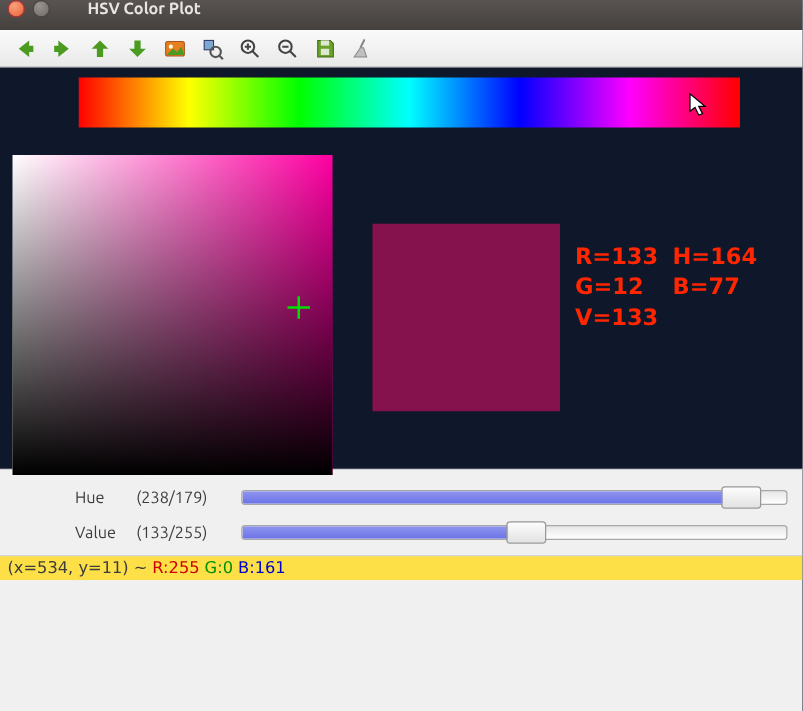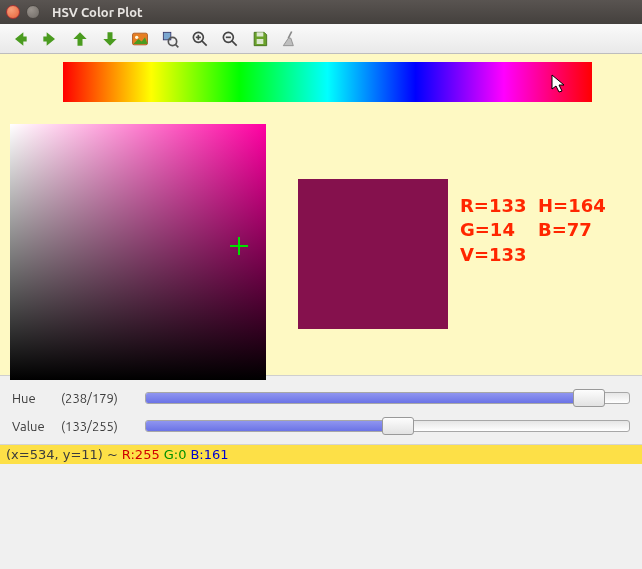--- a/index.html
+++ b/index.html
@@ -10,23 +10,23 @@
     width: 642px;
     height: 569px;
     overflow: hidden;
     color: #3c3c3c;
   }
   
   .titlebar {
     height: 24px;
     background: linear-gradient(#595451, #44403d);
     display: flex;
-    align-items: center;
+    align-items: flex-start;
     padding: 0 6px;
-    gap: 8px;
+    gap: 26px;
   }
   .win-btns { display: flex; gap: 6px; }
   .win-btn {
     width: 14px; height: 14px; border-radius: 50%;
     display: flex; align-items: center; justify-content: center;
   }
   .win-close { background: radial-gradient(circle at 35% 30%, #f7a07a, #e8633a); border:1px solid #a33; }
   .win-min   { background: radial-gradient(circle at 35% 30%, #9a948e, #6f6a65); border:1px solid #4a4642; }
   .title-text { color: #e8e5e2; font-weight: bold; font-size: 13px; margin-left: 4px; }
 
@@ -39,21 +39,21 @@
   }
   .tbtn {
     width: 28px; height: 26px; display:flex; align-items:center; justify-content:center;
     border-radius: 3px;
   }
   .tbtn svg { width: 20px; height: 20px; }
 
   
   .plot {
     height: 321px;
-    background: #fef9c3;
+    background: #0f172a;
     padding: 8px 10px 4px 23px;
     position: relative;
   }
   .hue-strip {
     margin: 0 40px;
     height: 40px;
     background: linear-gradient(to right,
       hsl(0,100%,50%), hsl(30,100%,50%), hsl(60,100%,50%),
       hsl(90,100%,50%), hsl(120,100%,50%), hsl(150,100%,50%),
       hsl(180,100%,50%), hsl(210,100%,50%), hsl(240,100%,50%),
@@ -93,21 +93,21 @@
     display: grid; grid-template-columns: 70px 70px; gap: 0 8px;
   }
 
   
   .sliders {
     background: #f0f0f0;
     padding: 8px 12px 4px 12px;
     border-top: 1px solid #cfcfcf;
   }
   .srow { display:flex; align-items:center; height:28px; gap: 4px; }
-  .slabel { width: 45px; }
+  .slabel { width: 45px; margin-left: 48px; }
   .sval { width: 80px; font-size: 13px;}
   .track {
     flex:1; height: 12px; position: relative;
     background: linear-gradient(#e6e6e6,#fff);
     border: 1px solid #a7a7a7; border-radius: 3px;
   }
   .fill {
     position:absolute; left:0; top:0; bottom:0;
     background: linear-gradient(#8f95f0, #6b73e6);
     border-right: 1px solid #5058c8;
@@ -211,21 +211,21 @@
       <path d="M1 1 L1 15 L5 12 L8 18 L11 17 L8 11 L13 11 Z" fill="#fff" stroke="#000"></path>
     </svg>
   </div>
   <div class="sv-area" id="sv">
     <div class="crosshair" id="cross" style="left: 220px; top: 113px;"></div>
   </div>
   <div class="swatch" id="swatch" style="background: rgb(133, 17, 77);"></div>
   <div class="readout">
     <span>R=133</span>
     <span>H=164</span>
-    <span>G=14</span>
+    <span>G=12</span>
     <span>B=77</span>
     <span>V=133</span>
   </div>
 </div>
 
 <div class="sliders">
   <div class="srow">
     <span class="slabel">Hue</span>
     <span class="sval">(238/179)</span>
     <div class="track">

